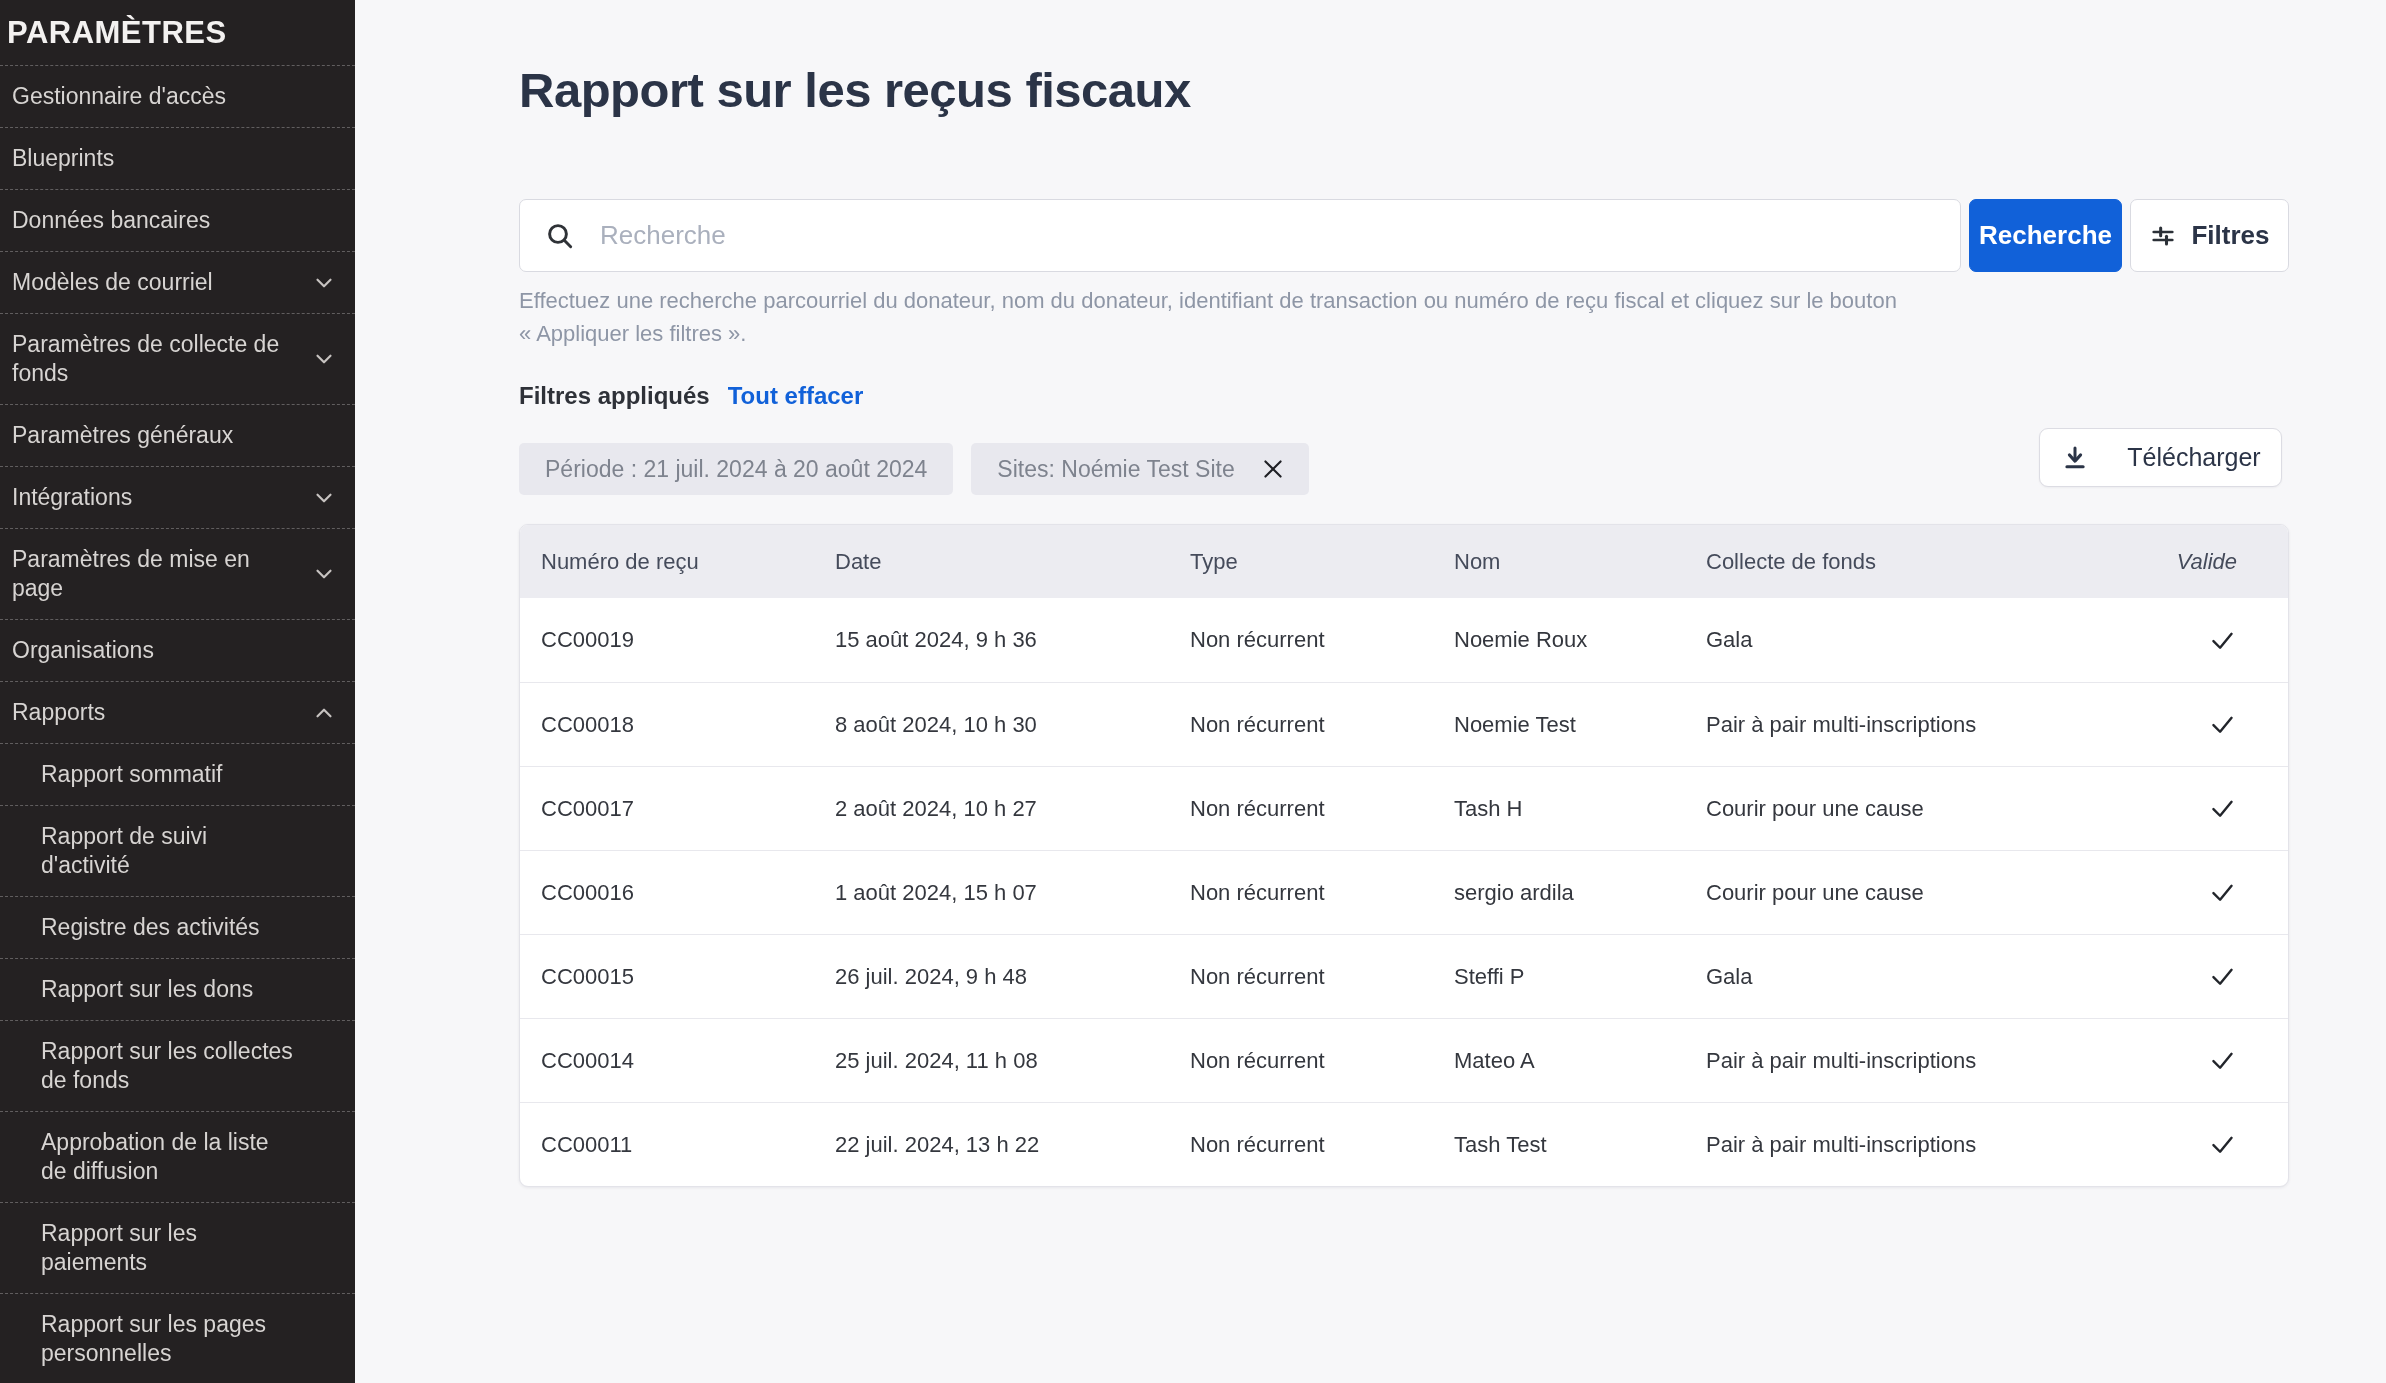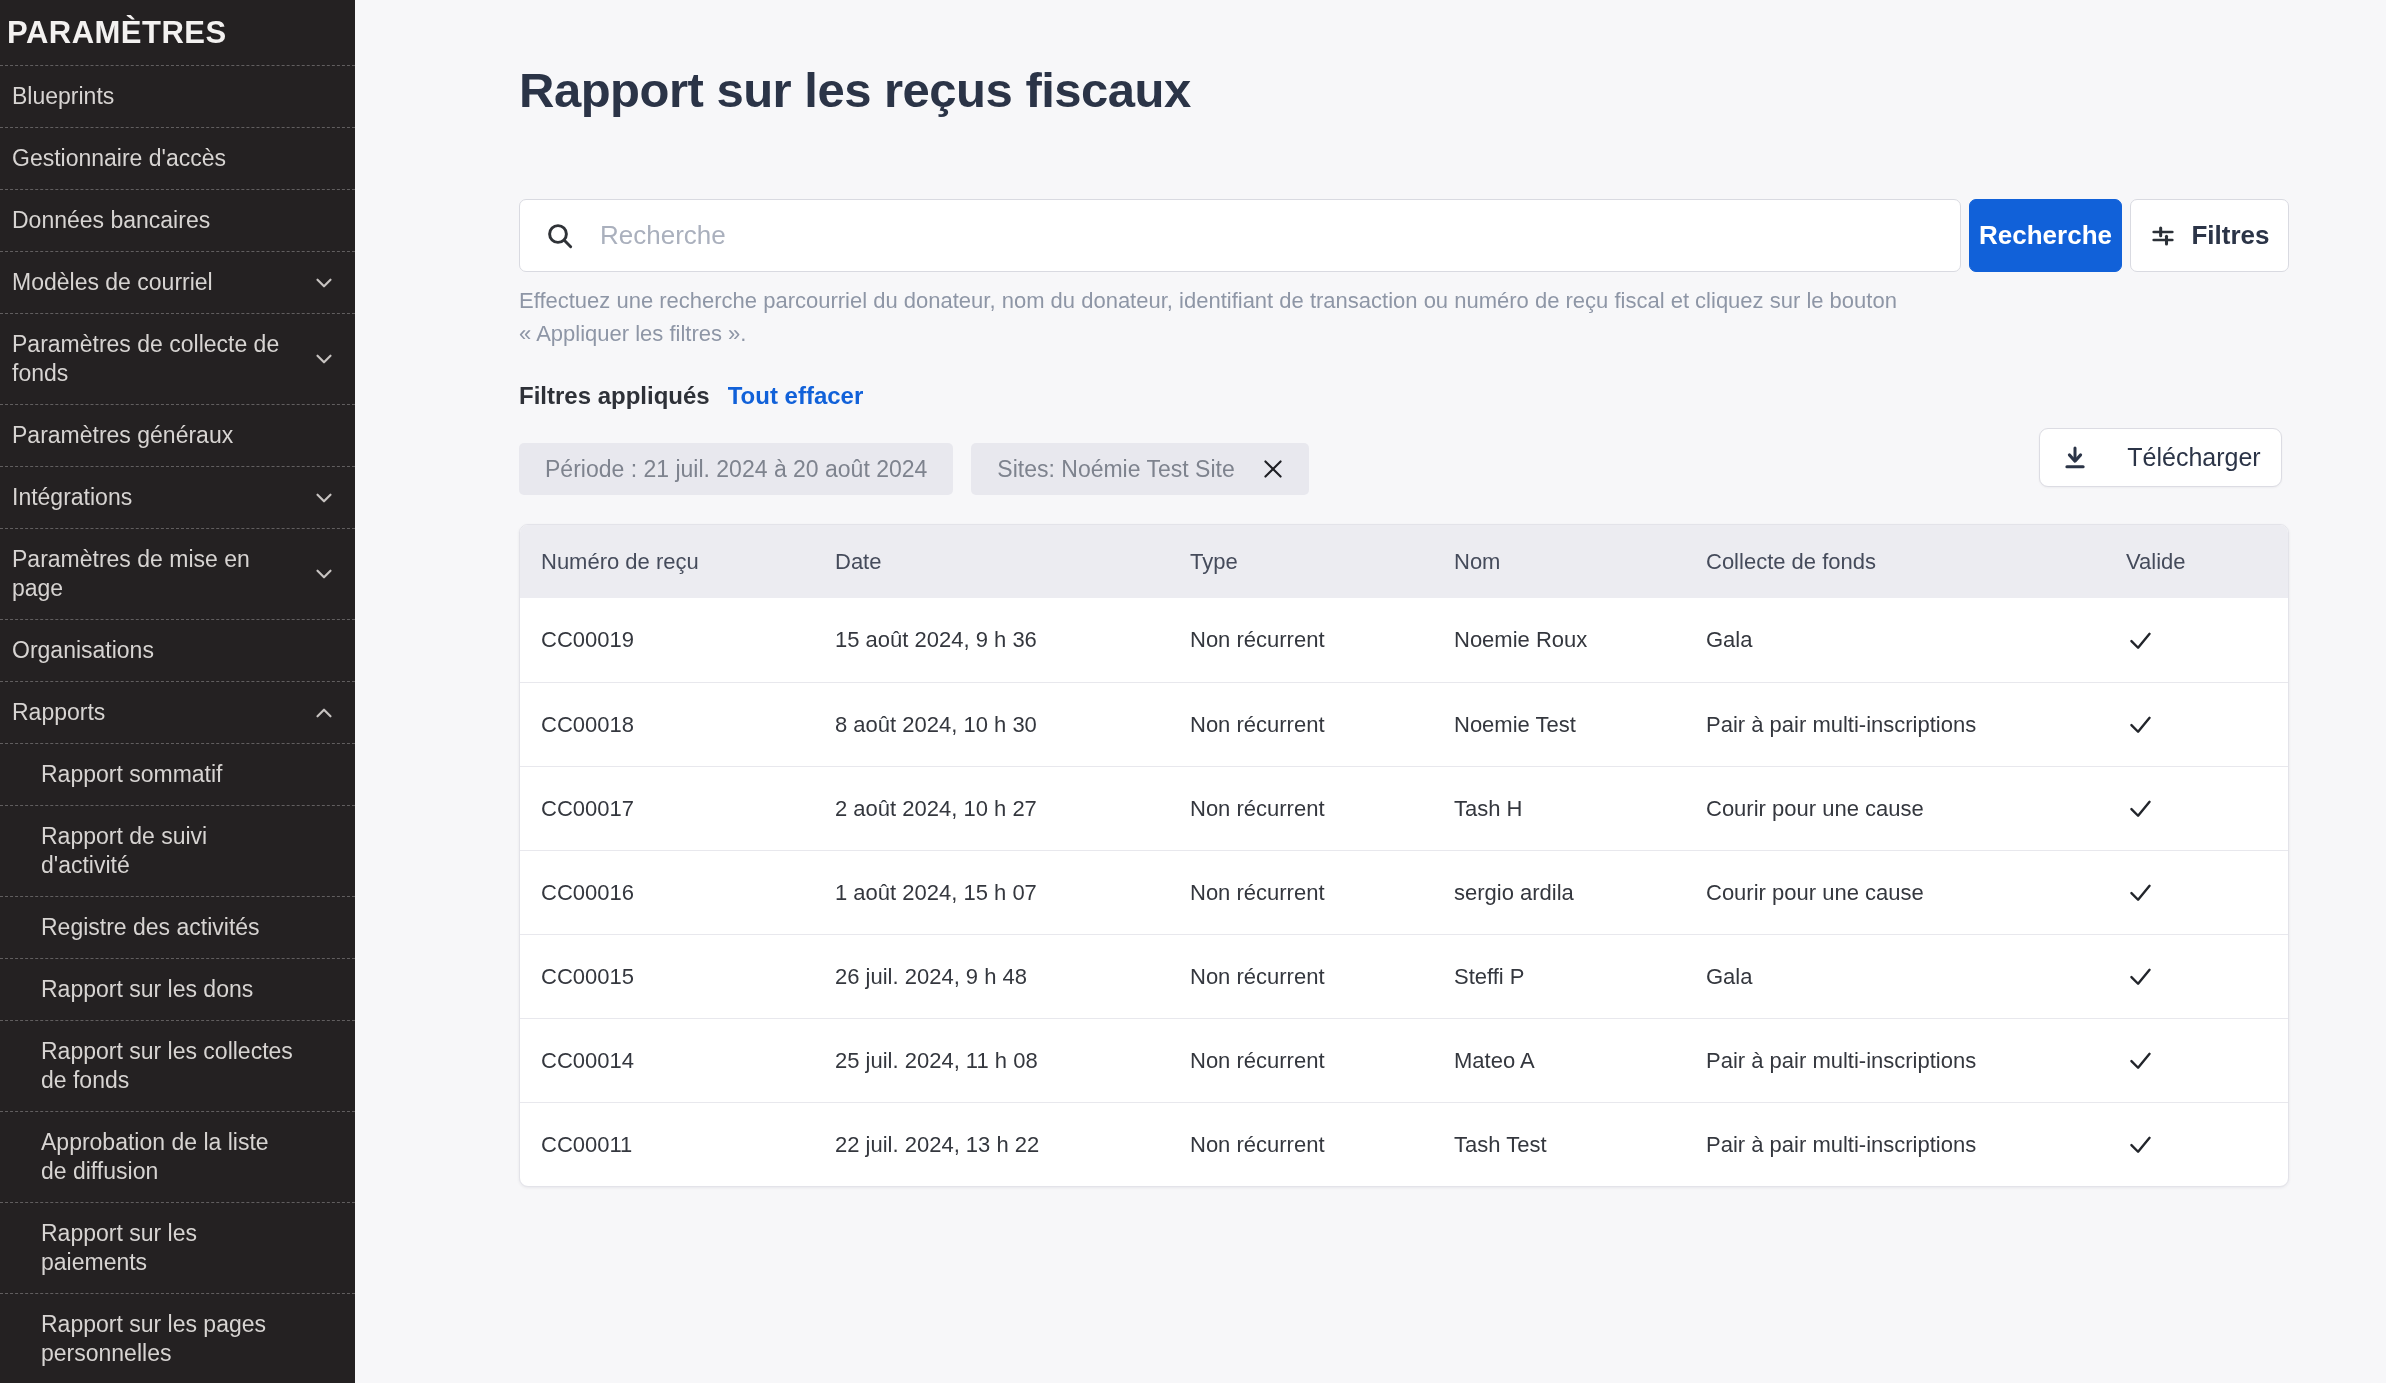--- a/index.html
+++ b/index.html
@@ -103,34 +103,34 @@
     display:grid;
     grid-template-columns:315px 355px 264px 252px 420px 1fr;
     align-items:center;
   }
   .t-head { background:#ececf1; height:73px; }
   .t-head .cell { font-size:22px; color:#454b5b; }
   .t-body .t-row { height:84px; border-top:1px solid #e8e8ed; }
   .t-body .t-row:first-child { border-top:none; }
   .cell { font-size:22px; color:#34373e; padding-left:0; }
   .cell.c-receipt { padding-left:21px; }
-  .cell.c-valid { text-align:left; padding-right:51px; }
+  .cell.c-valid { text-align:right; padding-right:51px;font-style:italic; }
   .cell.c-valid svg { vertical-align:middle; }
 </style>
 </head>
 <body>
 
 <nav class="sidebar">
   <div class="sidebar-title">PARAMÈTRES</div>
 
   <div class="nav-item">
+    <span class="lbl">Gestionnaire d'accès</span>
+  </div>
+  <div class="nav-item">
     <span class="lbl">Blueprints</span>
-  </div>
-  <div class="nav-item">
-    <span class="lbl">Gestionnaire d'accès</span>
   </div>
   <div class="nav-item">
     <span class="lbl">Données bancaires</span>
   </div>
   <div class="nav-item">
     <span class="lbl">Modèles de courriel</span>
     <svg class="chev" viewBox="0 0 24 24" fill="none" stroke="#c7c3c1" stroke-width="2" stroke-linecap="round" stroke-linejoin="round">
         <polyline points="6 9 12 15 18 9"></polyline>
       </svg>
   </div>

